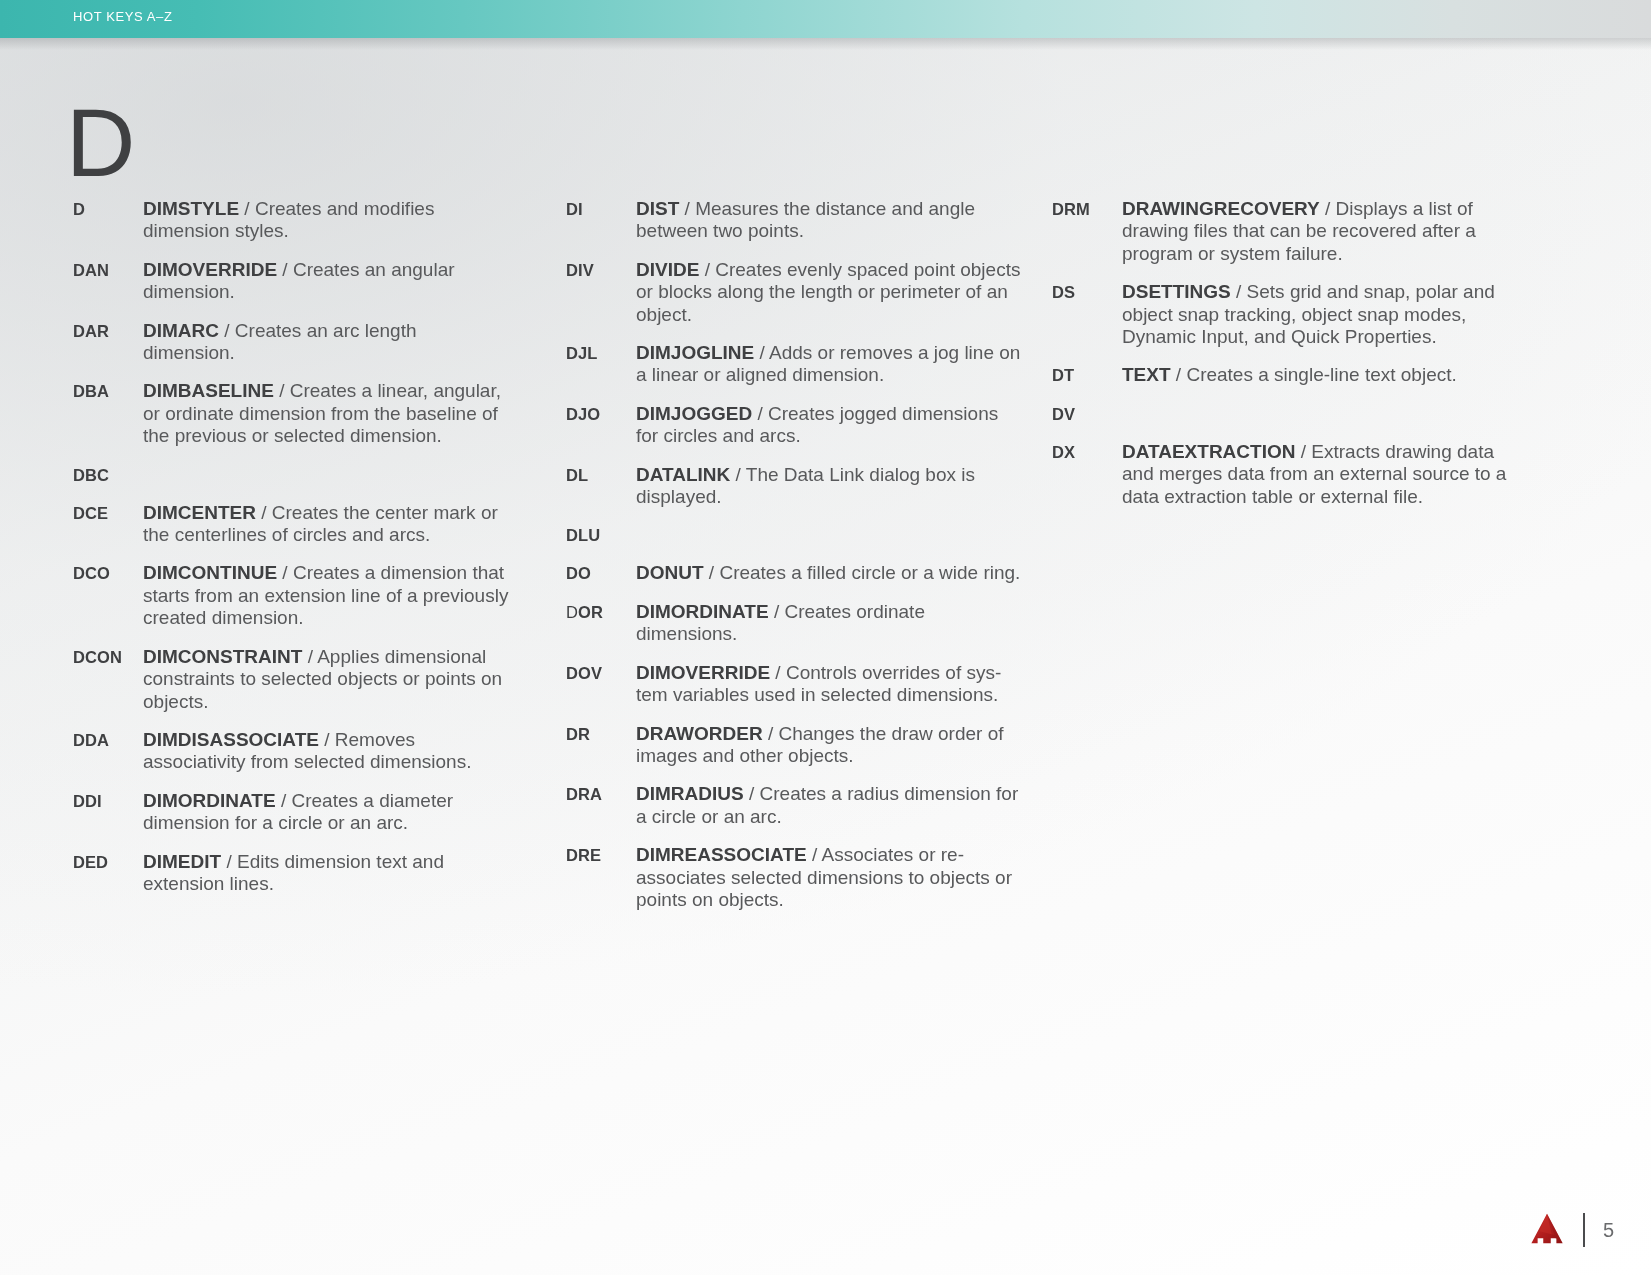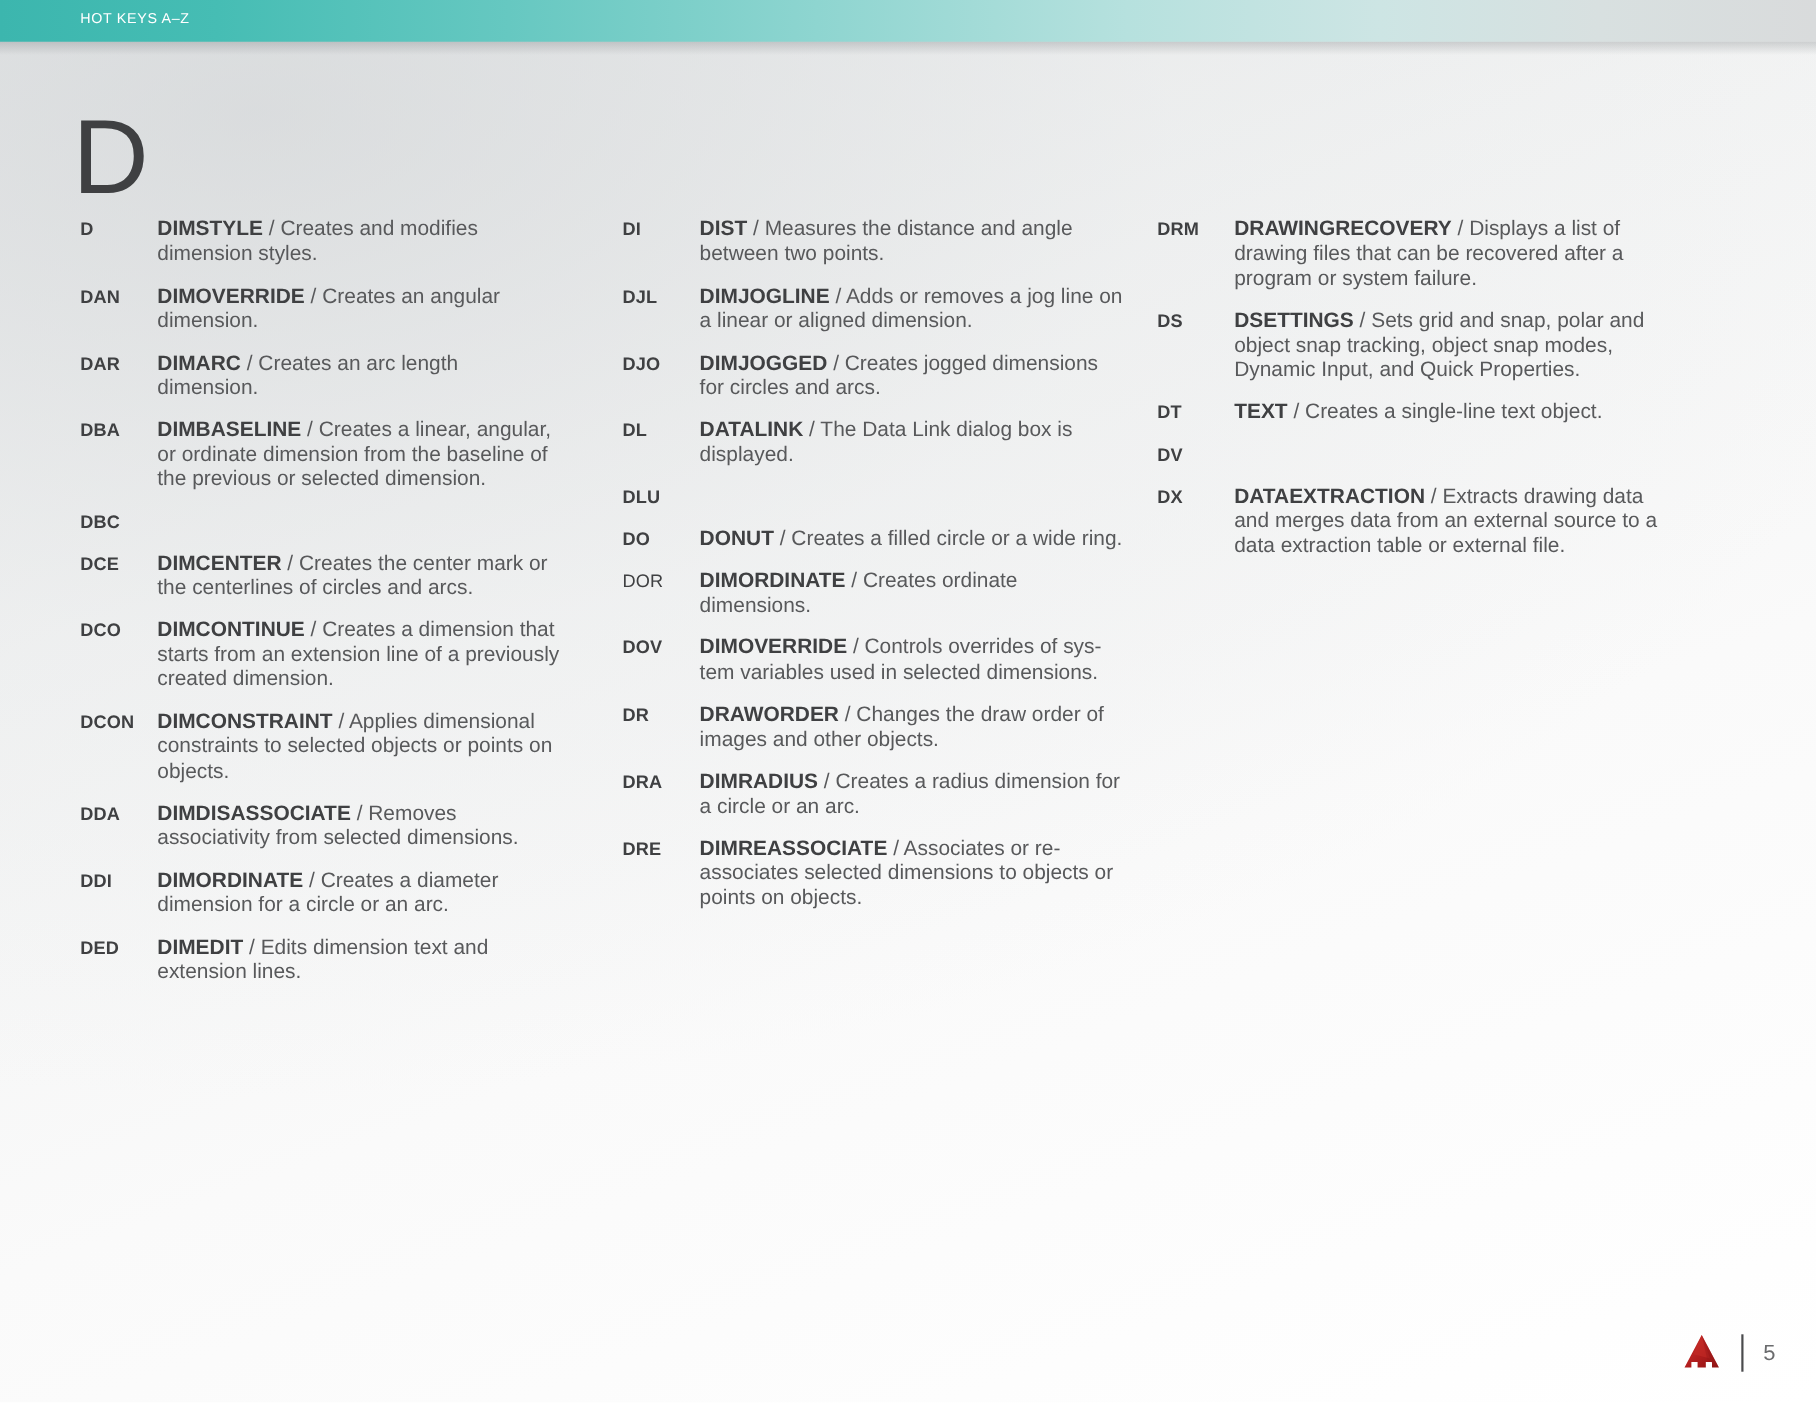--- a/index.html
+++ b/index.html
@@ -104,21 +104,21 @@
     width: 68px;
     font-size: 16.5px;
     line-height: 22.4px;
     font-weight: 700;
     color: #3f4042;
     letter-spacing: 0.1px;
     white-space: nowrap;
   }
   
   .entry .key .k-light { font-weight: 400; }
-  .entry .key .k-bold  { font-weight: 400; }
+  .entry .key .k-bold  { font-weight: 700; }
 
   .entry .body {
     margin-left: 70px;
     font-size: 19px;
     line-height: 22.4px;
     color: #58595b;
     font-weight: 400;
   }
   .entry .body .cmd {
     font-weight: 700;
@@ -216,20 +216,24 @@
         </div>
         <div class="entry">
           <div class="key">DED</div>
           <div class="body"><span class="cmd">DIMEDIT</span><span class="sep"> / </span><span class="desc">Edits dimension text and extension lines.</span></div>
         </div>
       </div>
     <div class="col col-1">
         <div class="entry">
           <div class="key">DI</div>
           <div class="body"><span class="cmd">DIST</span><span class="sep"> / </span><span class="desc">Measures the distance and angle between two points.</span></div>
+        </div>
+        <div class="entry">
+          <div class="key">DIV</div>
+          <div class="body"><span class="cmd">DIVIDE</span><span class="sep"> / </span><span class="desc">Creates evenly spaced point objects or blocks along the length or perimeter of an object.</span></div>
         </div>
         <div class="entry">
           <div class="key">DJL</div>
           <div class="body"><span class="cmd">DIMJOGLINE</span><span class="sep"> / </span><span class="desc">Adds or removes a jog line on a linear or aligned dimension.</span></div>
         </div>
         <div class="entry">
           <div class="key">DJO</div>
           <div class="body"><span class="cmd">DIMJOGGED</span><span class="sep"> / </span><span class="desc">Creates jogged dimensions for circles and arcs.</span></div>
         </div>
         <div class="entry">

